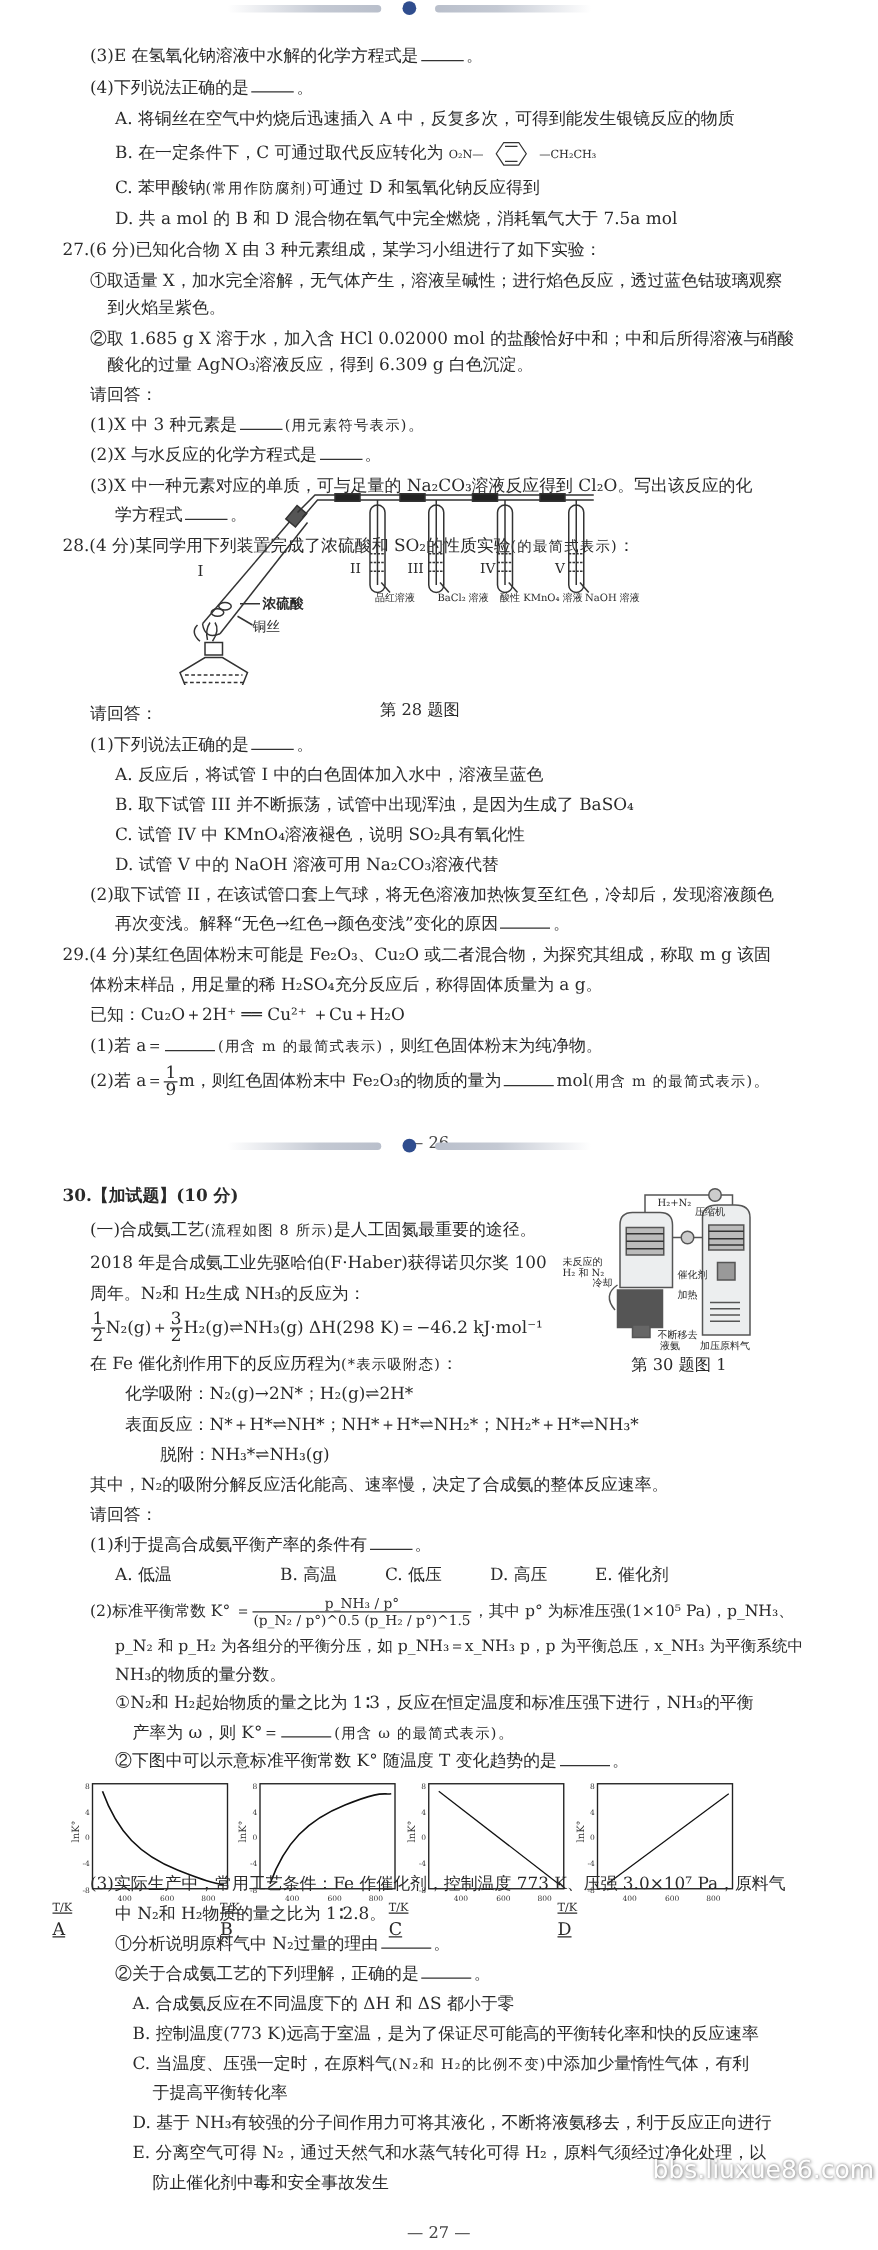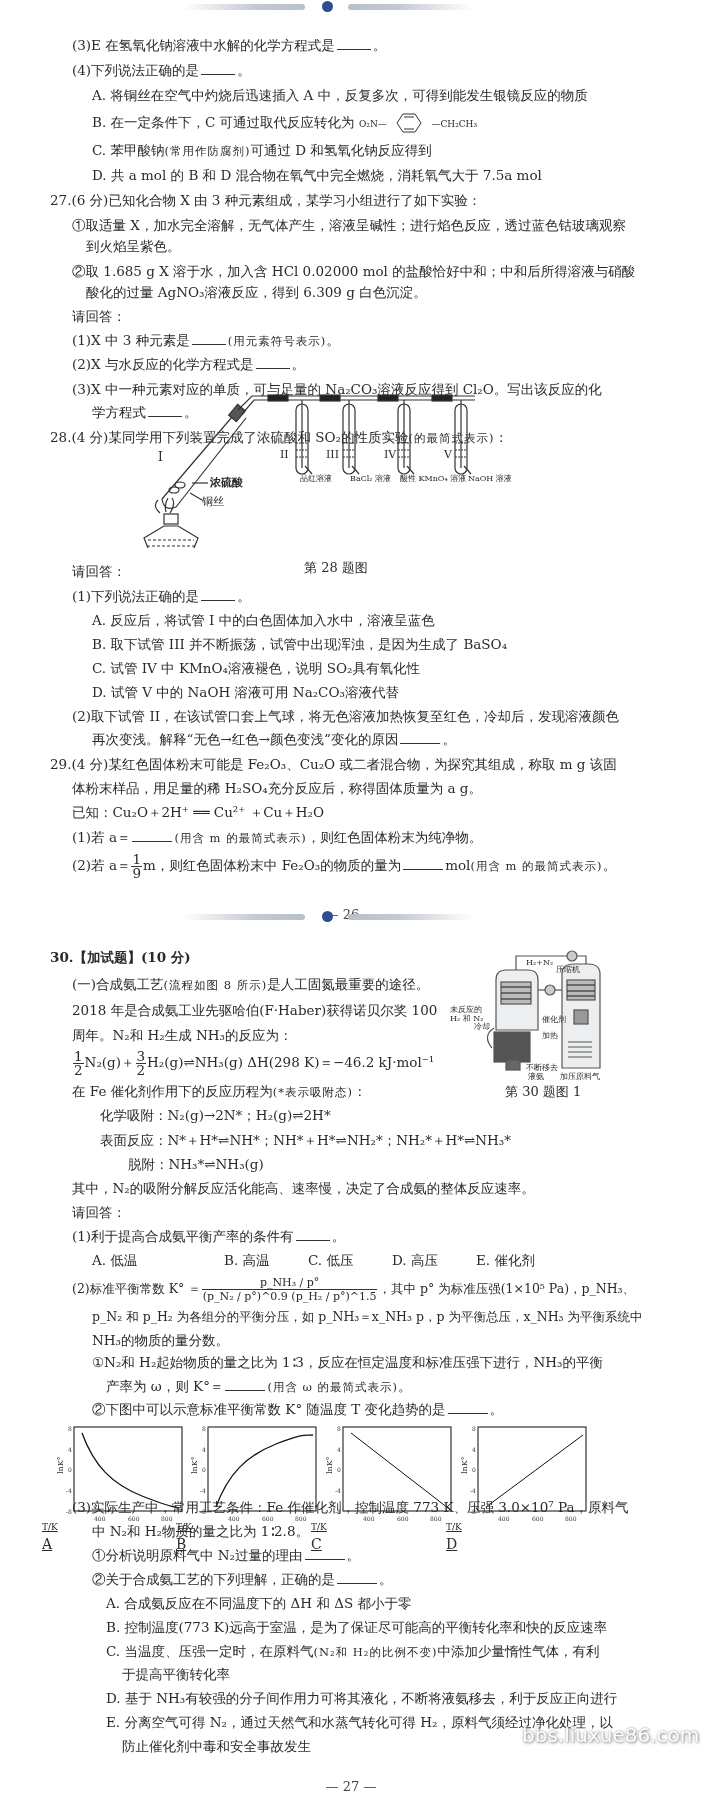--- a/index.html
+++ b/index.html
@@ -213,21 +213,21 @@
 <div class="line" style="left:72px; top:1179px;">其中，N₂的吸附分解反应活化能高、速率慢，决定了合成氨的整体反应速率。</div>
 <div class="line" style="left:72px; top:1203px;">请回答：</div>
 
 <div class="line" style="left:72px; top:1227px;">
   <span>(1)利于提高合成氨平衡产率的条件有</span><span class="blank"></span><span>。</span>
 </div>
 <div class="line" style="left:92px; top:1251px; width:420px;">
   <span style="display:inline-block; width:84px;">A. 低温</span><span style="display:inline-block; width:84px;margin-left:48px;">B. 高温</span><span style="display:inline-block; width:84px;">C. 低压</span><span style="display:inline-block; width:84px;">D. 高压</span><span style="display:inline-block; width:84px;">E. 催化剂</span>
 </div>
 <div class="line" style="left:72px; top:1272px; height:34px; line-height:34px; font-size:12.5px;">
-  <span>(2)标准平衡常数 K° ＝</span><span class="frac" style="font-size:11px;"><span class="num">p_NH₃ / p°</span><span class="den">(p_N₂ / p°)^0.9 (p_H₂ / p°)^1.5</span></span><span>，其中 p° 为标准压强(1×10⁵ Pa)，p_NH₃、</span>
+  <span>(2)标准平衡常数 K° ＝</span><span class="frac" style="font-size:11px;"><span class="num">p_NH₃ / p°</span><span class="den">(p_N₂ / p°)^0.5 (p_H₂ / p°)^1.5</span></span><span>，其中 p° 为标准压强(1×10⁵ Pa)，p_NH₃、</span>
 </div>
 <div class="line" style="left:92px; top:1308px; font-size:12.5px;">p_N₂ 和 p_H₂ 为各组分的平衡分压，如 p_NH₃＝x_NH₃ p，p 为平衡总压，x_NH₃ 为平衡系统中</div>
 <div class="line" style="left:92px; top:1331px;">NH₃的物质的量分数。</div>
 
 <div class="line" style="left:92px; top:1354px; top:1353px;">①N₂和 H₂起始物质的量之比为 1∶3，反应在恒定温度和标准压强下进行，NH₃的平衡</div>
 <div class="line" style="left:106px; top:1377px;">
   <span>产率为 ω，则 K°＝</span><span class="blank w40"></span><span class="note">(用含 ω 的最简式表示)</span><span>。</span>
 </div>
 <div class="line" style="left:92px; top:1400px;">
   <span>②下图中可以示意标准平衡常数 K° 随温度 T 变化趋势的是</span><span class="blank w40"></span><span>。</span>

